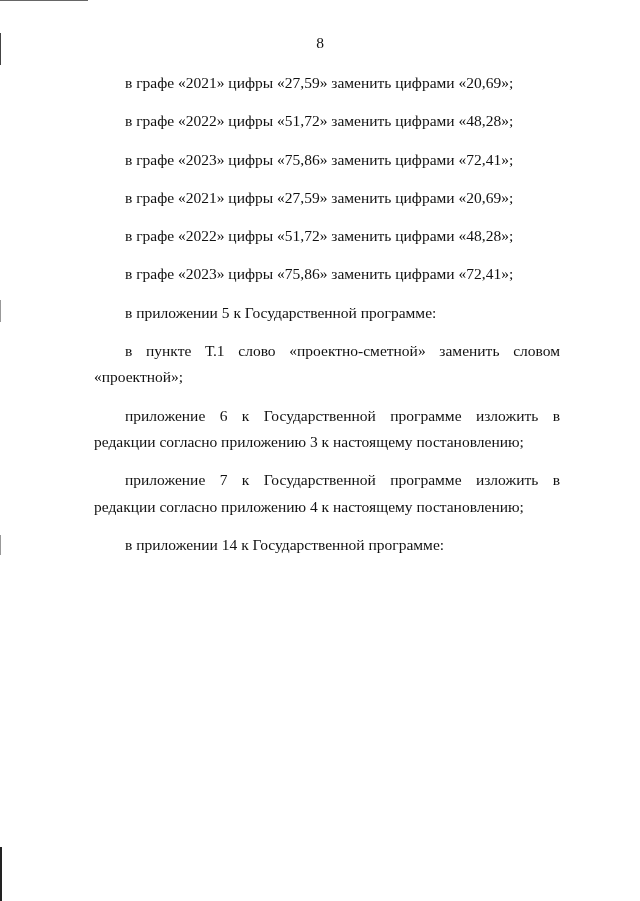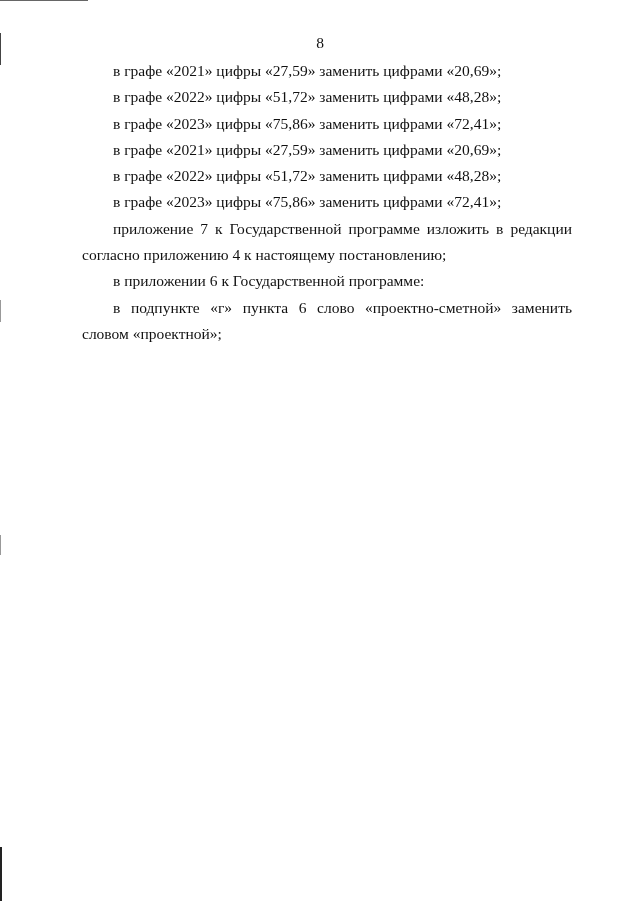--- a/index.html
+++ b/index.html
@@ -2,21 +2,21 @@
 <html><head>
 <meta charset="utf-8">
 <style>
   html, body { margin: 0; padding: 0; background: #ffffff; }
   body { width: 640px; height: 901px; position: relative; overflow: hidden;
          font-family: "Liberation Serif", "DejaVu Serif", serif; color: #111; }
   .page-number { position: absolute; top: 34px; left: 0; width: 640px; text-align: center;
                  font-size: 15.5px; }
   .body-text { position: absolute; top: 58px; left: 82px; width: 490px; font-size: 15.5px;
                line-height: 26.3px; }
-  .para { margin: 0; text-indent: 31px; text-align: justify; text-align-last: left; }
+  .para { margin: 12px; text-indent: 31px; text-align: justify; text-align-last: left; }
   .edge-mark { position: absolute; background: #444; }
   .scan-top { position: absolute; top: 0; left: 0; width: 88px; height: 1px; background: #666; }
 </style>
 </head>
 <body>
 
 <div class="scan-top"></div>
 <div class="edge-mark" style="left:0;top:33px;width:1px;height:32px;"></div>
 <div class="edge-mark" style="left:0;top:300px;width:1px;height:22px;background:#999;"></div>
 <div class="edge-mark" style="left:0;top:535px;width:1px;height:20px;background:#999;"></div>
@@ -24,16 +24,18 @@
 
 <div class="page-number">8</div>
 
 <div class="body-text">
   <p class="para">в графе «2021» цифры «27,59» заменить цифрами «20,69»;</p>
   <p class="para">в графе «2022» цифры «51,72» заменить цифрами «48,28»;</p>
   <p class="para">в графе «2023» цифры «75,86» заменить цифрами «72,41»;</p>
   <p class="para">в графе «2021» цифры «27,59» заменить цифрами «20,69»;</p>
   <p class="para">в графе «2022» цифры «51,72» заменить цифрами «48,28»;</p>
   <p class="para">в графе «2023» цифры «75,86» заменить цифрами «72,41»;</p>
+  <p class="para">в приложении 5 к Государственной программе:</p>
+  <p class="para">в пункте Т.1 слово «проектно-сметной» заменить словом «проектной»;</p>
+  <p class="para">приложение 6 к Государственной программе изложить в редакции согласно приложению 3 к настоящему постановлению;</p>
   <p class="para">приложение 7 к Государственной программе изложить в редакции согласно приложению 4 к настоящему постановлению;</p>
-  <p class="para">в приложении 6 к Государственной программе:</p>
-  <p class="para">в подпункте «г» пункта 6 слово «проектно-сметной» заменить словом «проектной»;</p>
+  <p class="para">в приложении 14 к Государственной программе:</p>
 </div>
 
 </body></html>

